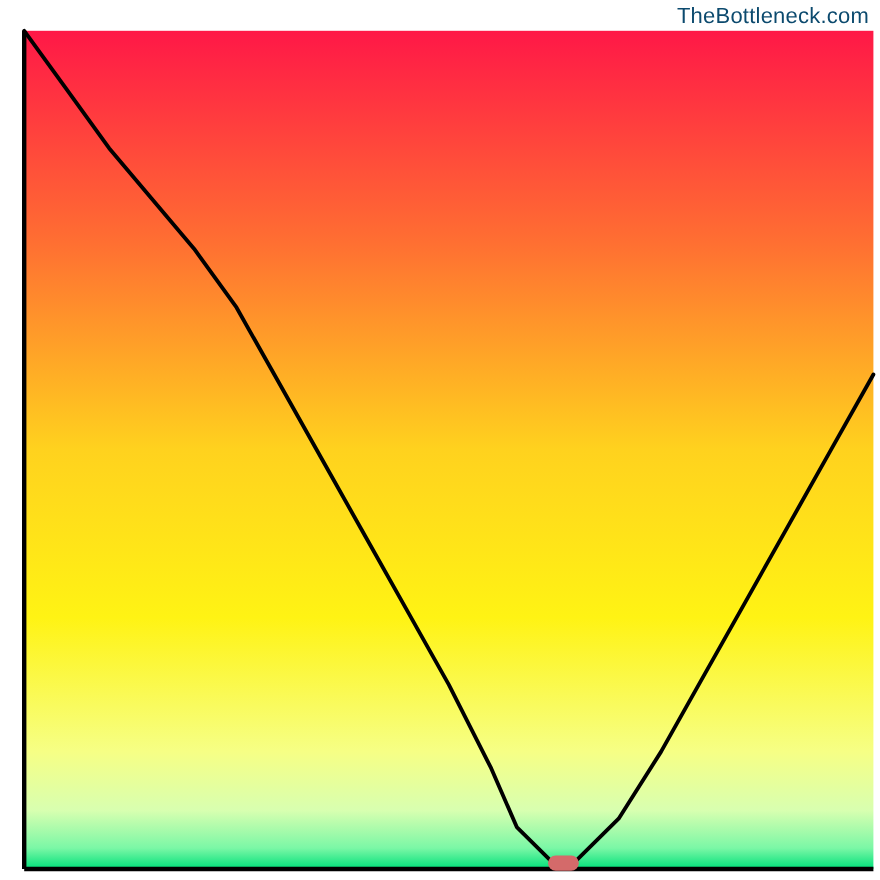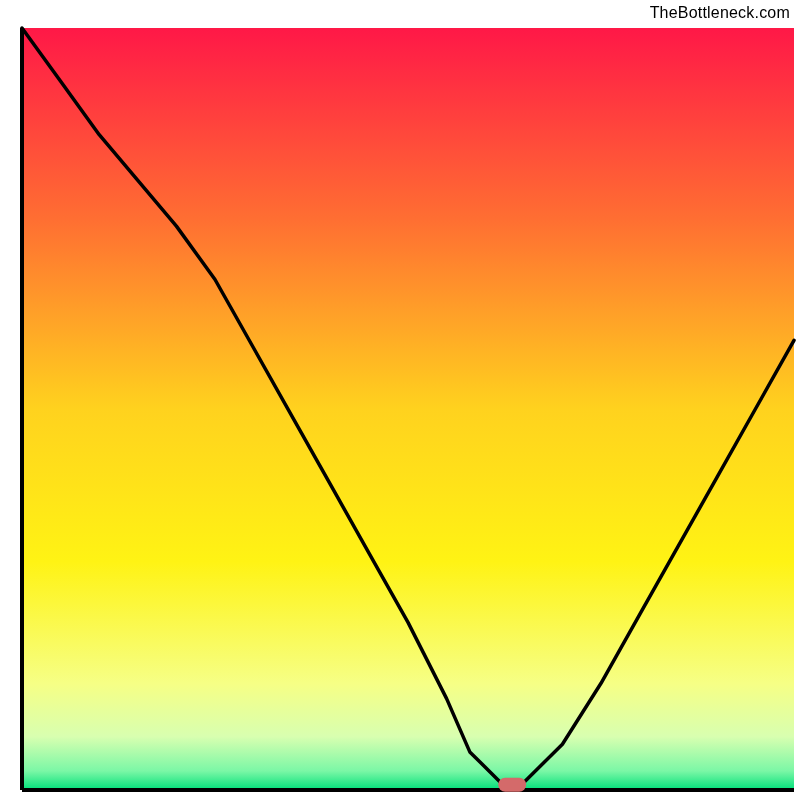--- a/index.html
+++ b/index.html
@@ -12,22 +12,22 @@
   }
   #container {
     position: relative;
     width: 800px;
     height: 800px;
   }
   #watermark {
     position: absolute;
     top: 4px;
     right: 10px;
-    color: #000000;
-    font-size: 16px;
+    color: #0c4a6e;
+    font-size: 20px;
     font-weight: 500;
     letter-spacing: 0.2px;
   }
   svg {
     display: block;
   }
 </style>
 </head>
 <body>
 

